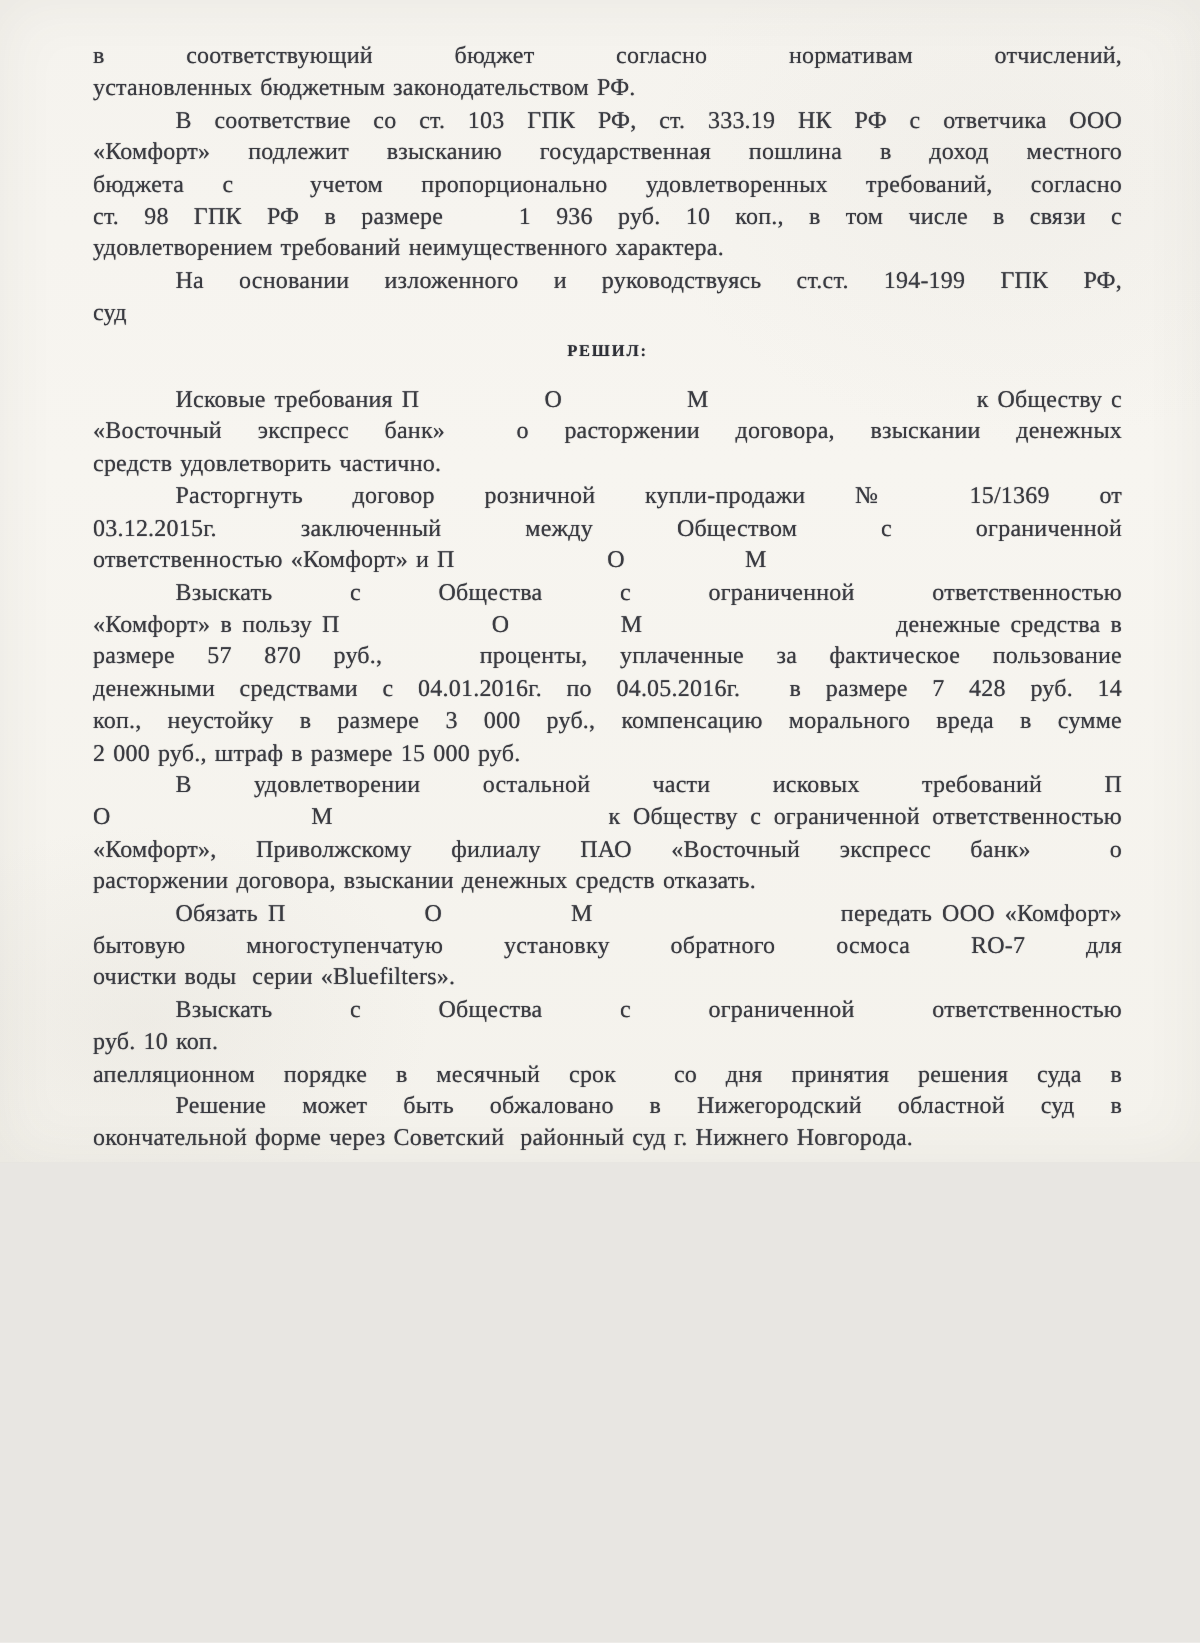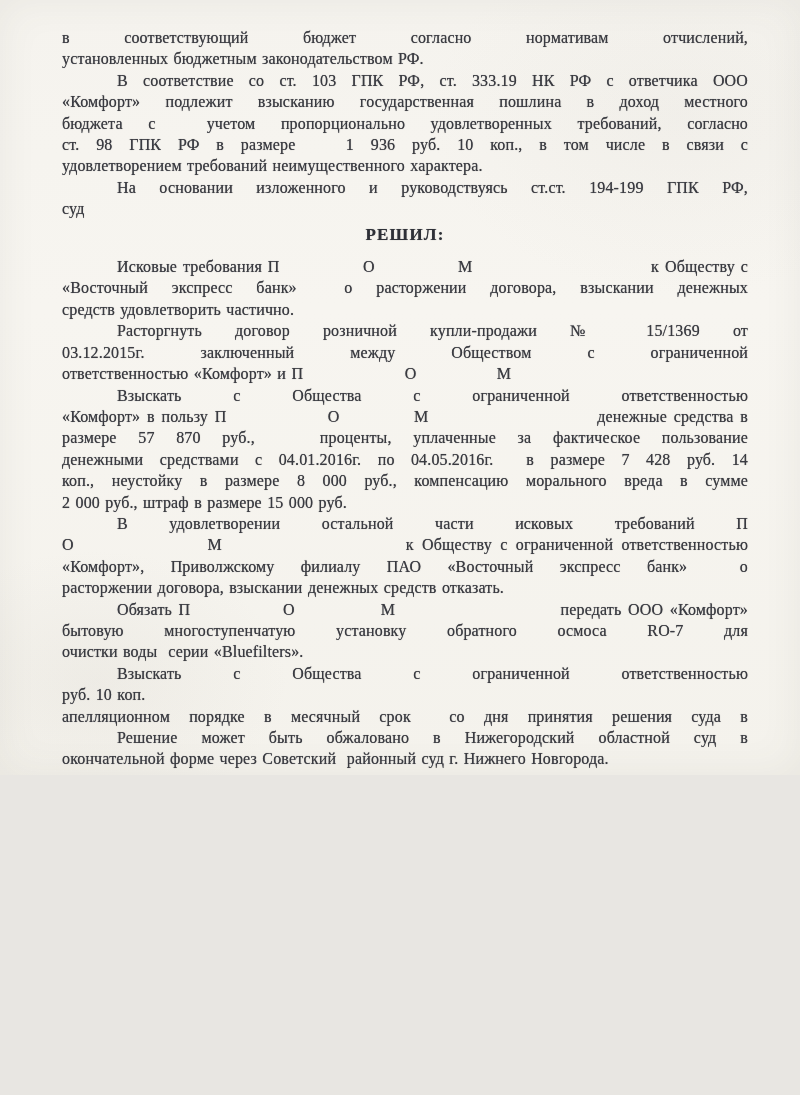--- a/index.html
+++ b/index.html
@@ -16,21 +16,21 @@
   .doc{
     position:absolute;left:62px;top:27px;width:686px;
     color:var(--ink,#3a3b41);font-size:16px;line-height:21.4px;
     word-spacing:1.2px;letter-spacing:.15px;
     text-shadow:0 0 .7px rgba(55,56,62,.8);
   }
   .line{text-align:justify;text-align-last:justify;}
   .line.last{text-align-last:left;}
   .line.ind{text-indent:55px;}
   .heading{font-weight:bold;text-align:center;text-align-last:center;
-    font-size:17px;letter-spacing:1.2px;margin:4px 0 11px;color:#2e3037;}
+    font-size:11px;letter-spacing:1.2px;margin:4px 0 11px;color:#2e3037;}
   
   .sig{margin-top:20px;position:relative;font-style:italic;}
   .sig-row{position:relative;height:23.5px;}
   .sig-label{font-weight:bold;margin-left:58px;color:#2e3037;}
   .sig-name{position:absolute;left:428px;font-weight:bold;color:#2e3037;}
   .copy-note{margin-left:44px;height:22.5px;color:#3a3b41;}
   
   .seal{position:absolute;left:468px;top:887px;width:176px;height:176px;border-radius:50%;
     border:2px solid rgba(150,143,128,.26);filter:blur(.7px);
     background:radial-gradient(circle at 50% 50%, rgba(150,143,128,.07), transparent 72%);}
@@ -105,21 +105,21 @@
         <div class="para">
           <div class="line ind">Расторгнуть договор розничной купли-продажи № 15/1369 от</div>
           <div class="line">03.12.2015г. заключенный между Обществом с ограниченной</div>
           <div class="line last">ответственностью «Комфорт» и П&nbsp;&nbsp;&nbsp;&nbsp;&nbsp;&nbsp;&nbsp;&nbsp;&nbsp;&nbsp;&nbsp;&nbsp;&nbsp;&nbsp;&nbsp;&nbsp;&nbsp;&nbsp;&nbsp;О&nbsp;&nbsp;&nbsp;&nbsp;&nbsp;&nbsp;&nbsp;&nbsp;&nbsp;&nbsp;&nbsp;&nbsp;&nbsp;&nbsp;&nbsp;М</div>
         </div>
         <div class="para">
           <div class="line ind">Взыскать с Общества с ограниченной ответственностью</div>
           <div class="line">«Комфорт» в пользу П&nbsp;&nbsp;&nbsp;&nbsp;&nbsp;&nbsp;&nbsp;&nbsp;&nbsp;&nbsp;&nbsp;&nbsp;&nbsp;&nbsp;&nbsp;О&nbsp;&nbsp;&nbsp;&nbsp;&nbsp;&nbsp;&nbsp;&nbsp;&nbsp;&nbsp;&nbsp;М&nbsp;&nbsp;&nbsp;&nbsp;&nbsp;&nbsp;&nbsp;&nbsp;&nbsp;&nbsp;&nbsp;&nbsp;&nbsp;&nbsp;&nbsp;&nbsp;&nbsp;&nbsp;&nbsp;&nbsp;&nbsp;&nbsp;&nbsp;&nbsp;&nbsp;денежные средства в</div>
           <div class="line">размере 57 870 руб., &nbsp;&nbsp;проценты, уплаченные за фактическое пользование</div>
           <div class="line">денежными средствами с 04.01.2016г. по 04.05.2016г.&nbsp; в размере 7 428 руб. 14</div>
-          <div class="line">коп., неустойку в размере 8 000 руб., компенсацию морального вреда в сумме</div>
+          <div class="line">коп., неустойку в размере 3 000 руб., компенсацию морального вреда в сумме</div>
           <div class="line last">2 000 руб., штраф в размере 15 000 руб.</div>
         </div>
         <div class="para">
           <div class="line ind">В удовлетворении остальной части исковых требований П</div>
           <div class="line">О&nbsp;&nbsp;&nbsp;&nbsp;&nbsp;&nbsp;&nbsp;&nbsp;&nbsp;&nbsp;&nbsp;&nbsp;&nbsp;&nbsp;&nbsp;&nbsp;М&nbsp;&nbsp;&nbsp;&nbsp;&nbsp;&nbsp;&nbsp;&nbsp;&nbsp;&nbsp;&nbsp;&nbsp;&nbsp;&nbsp;&nbsp;&nbsp;&nbsp;&nbsp;&nbsp;&nbsp;&nbsp;&nbsp;к Обществу с ограниченной ответственностью</div>
           <div class="line">«Комфорт», Приволжскому филиалу ПАО «Восточный экспресс банк»&nbsp; о</div>
           <div class="line last">расторжении договора, взыскании денежных средств отказать.</div>
         </div>
         <div class="para">
           <div class="line ind">Обязать П&nbsp;&nbsp;&nbsp;&nbsp;&nbsp;&nbsp;&nbsp;&nbsp;&nbsp;&nbsp;&nbsp;&nbsp;&nbsp;&nbsp;О&nbsp;&nbsp;&nbsp;&nbsp;&nbsp;&nbsp;&nbsp;&nbsp;&nbsp;&nbsp;&nbsp;&nbsp;&nbsp;М&nbsp;&nbsp;&nbsp;&nbsp;&nbsp;&nbsp;&nbsp;&nbsp;&nbsp;&nbsp;&nbsp;&nbsp;&nbsp;&nbsp;&nbsp;&nbsp;&nbsp;&nbsp;&nbsp;&nbsp;&nbsp;&nbsp;&nbsp;&nbsp;&nbsp;передать ООО «Комфорт»</div>

